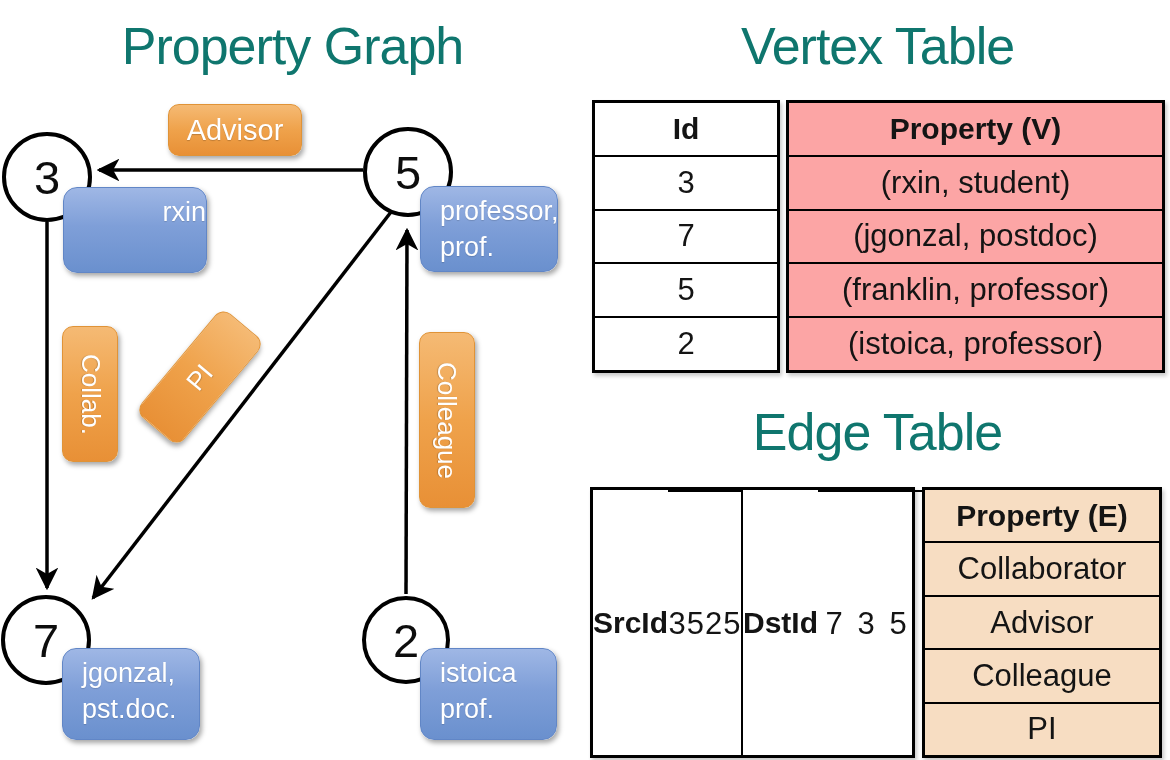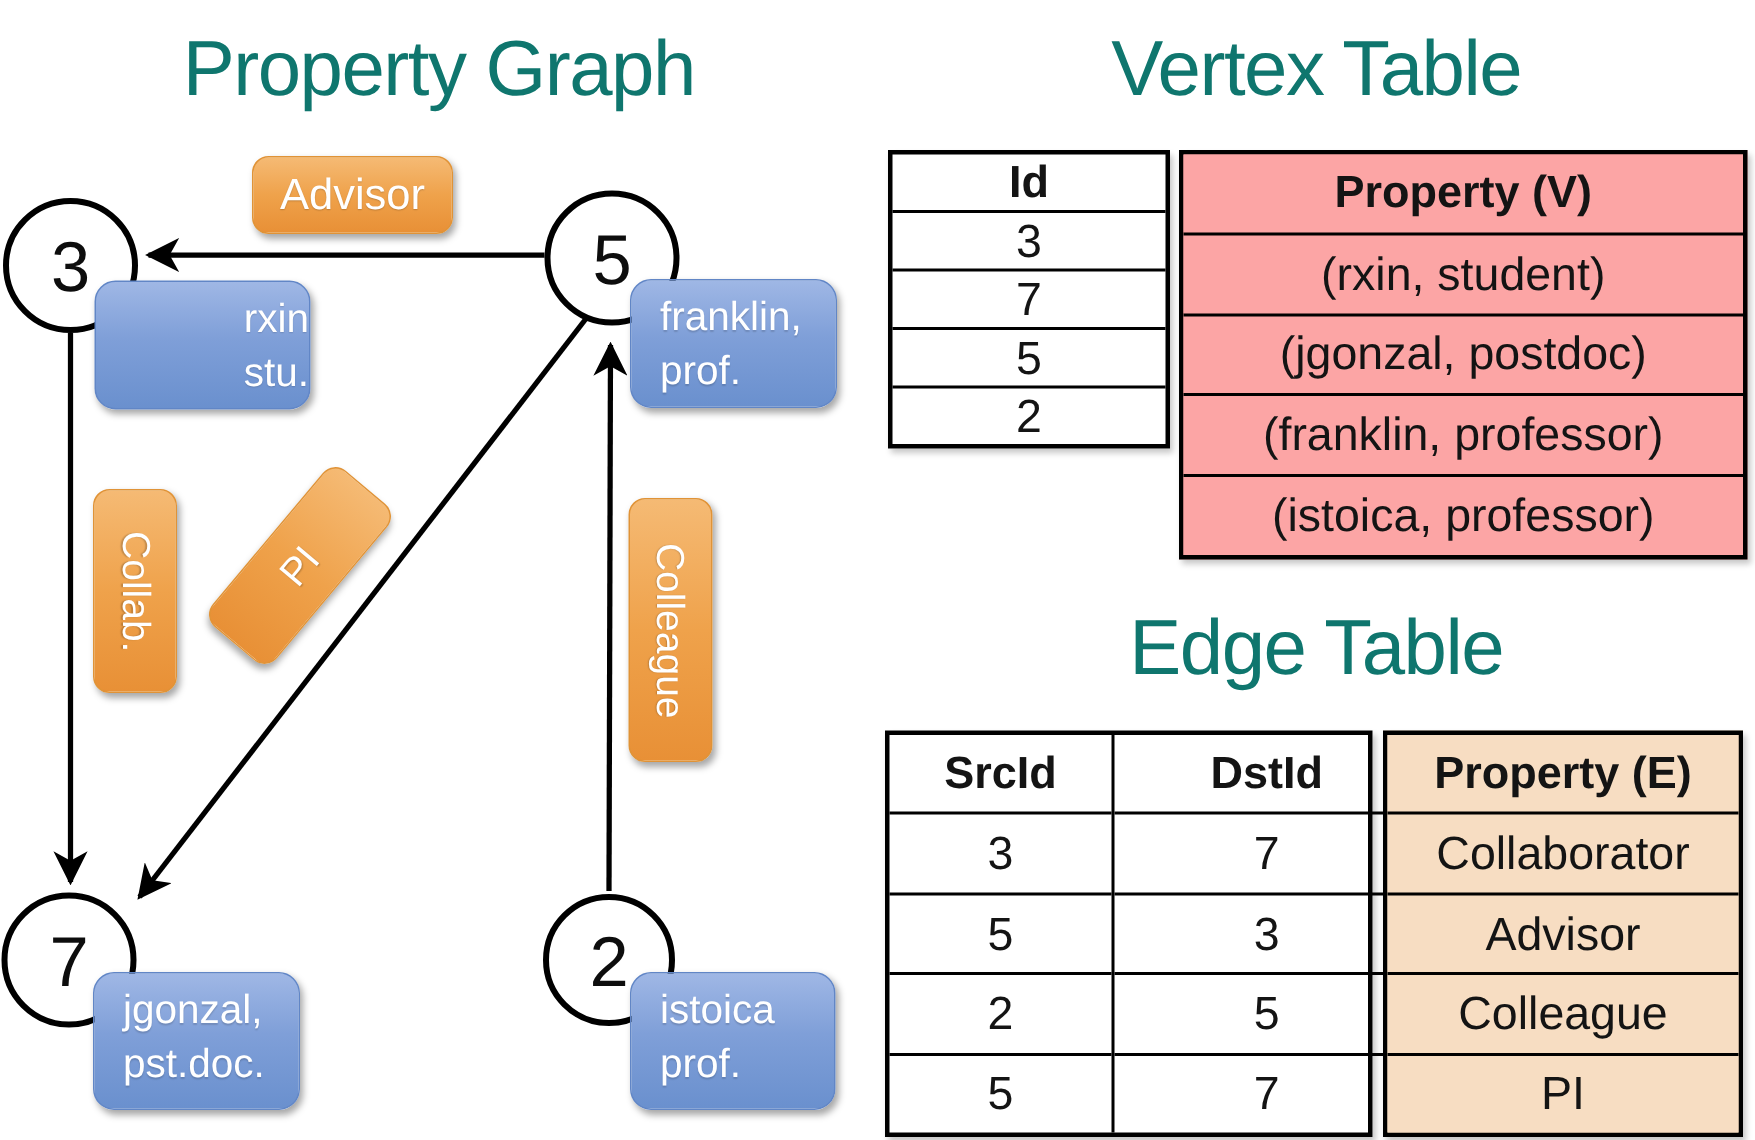--- a/index.html
+++ b/index.html
@@ -66,25 +66,25 @@
   }
   .tcol .cell{
     flex:1;display:flex;align-items:center;justify-content:center;
     font-size:31px;color:#141414;white-space:nowrap;
   }
   .tcol .cell + .cell{border-top:2px solid #000;}
   .tcol .hdr{font-weight:bold;font-size:30px;}
   .fill-blue{background:#fca5a5;}
   .fill-tan{background:#f7ddc2;}
 
-  .vt-id{left:592px;top:100px;width:188px;height:199px;}
+  .vt-id{left:592px;top:100px;width:188px;height:273px;}
   .vt-prop{left:786px;top:100px;width:379px;height:273px;}
 
   .et-left{left:590px;top:487px;width:325px;height:271px;flex-direction:row !important;}
-  .et-left .col{flex:none;display:flex;flex-direction:column;height:100%;box-sizing:border-box;}
+  .et-left .col{flex:none;display:flex;flex-direction:row;height:100%;box-sizing:border-box;}
   .et-left .col-src{width:148px;}
   .et-left .col-dst{width:205px;border-left:2px solid #000;}
   .et-prop{left:922px;top:487px;width:240px;height:271px;}
 </style>
 </head>
 <body>
 
 <div class="canvas">
 
   <div class="big-title t-graph">Property Graph</div>
@@ -111,24 +111,23 @@
   </div>
   <div class="vcircle c7">
     <span>7</span>
   </div>
   <div class="vcircle c2">
     <span>2</span>
   </div>
 
   <div class="vbox b-rxin">
     <div>rxin</div>
-    <div>stu.</div>
   </div>
   <div class="vbox b-franklin">
-    <div>franklin,</div>
+    <div>professor,</div>
     <div>prof.</div>
   </div>
   <div class="vbox b-jgonzal">
     <div>jgonzal,</div>
     <div>pst.doc.</div>
   </div>
   <div class="vbox b-istoica">
     <div>istoica</div>
     <div>prof.</div>
   </div>

